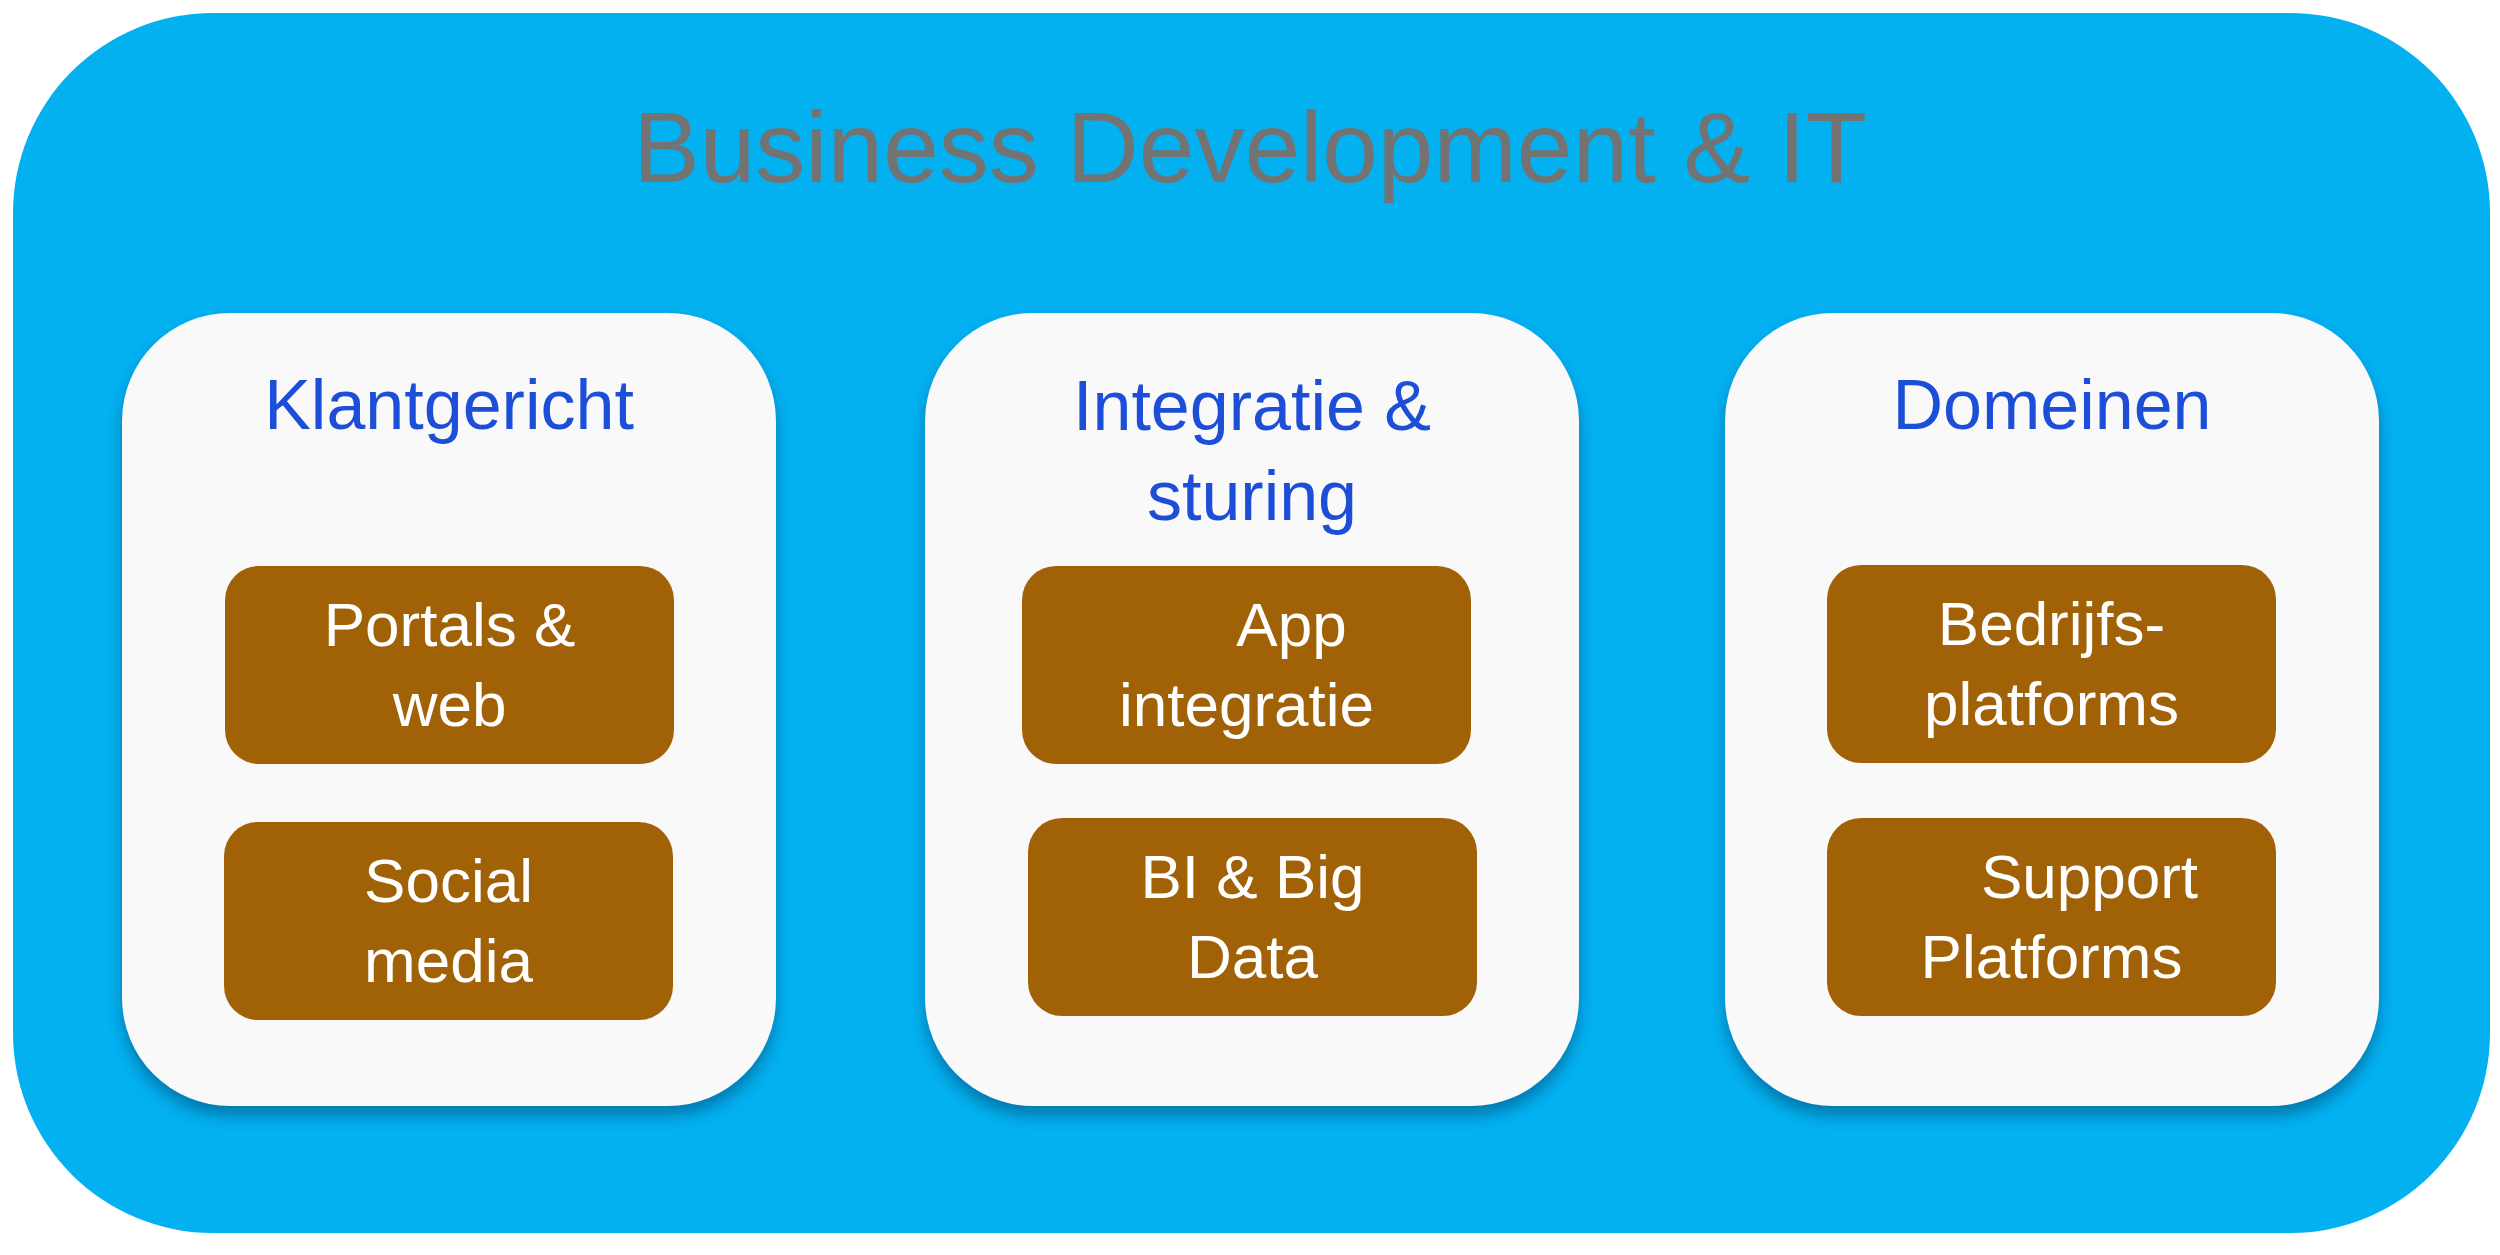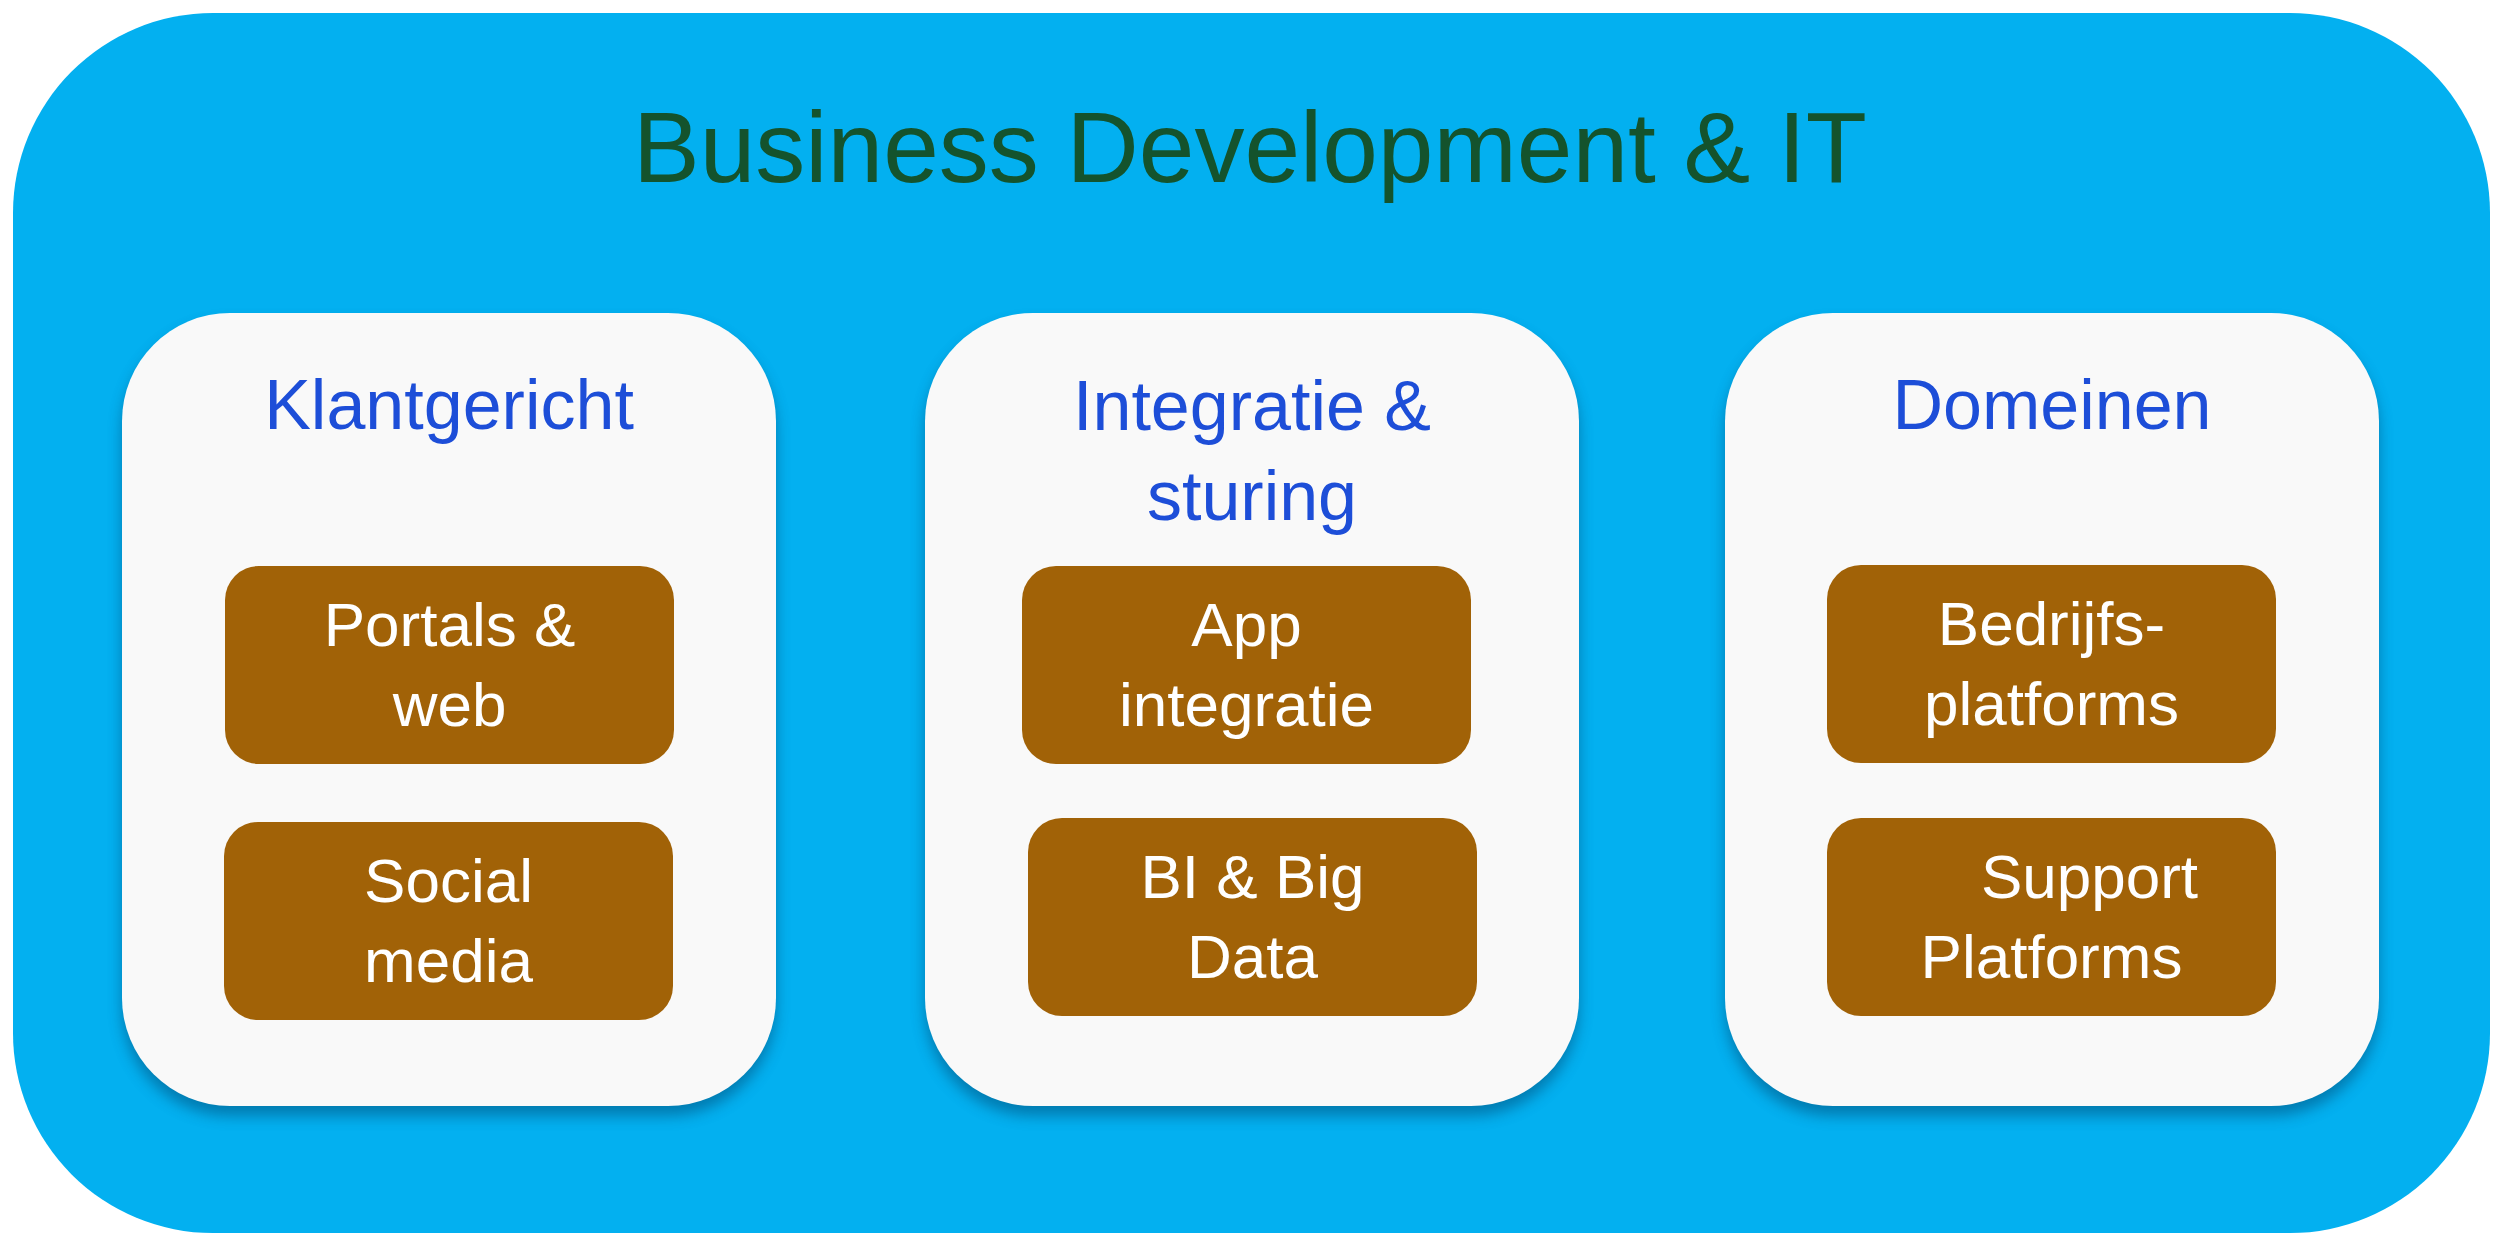--- a/index.html
+++ b/index.html
@@ -22,21 +22,21 @@
       height: 1220px;
       background: #03B0F0;
       border-radius: 200px;
     }
     .main-title {
       position: absolute;
       left: 0;
       top: 92px;
       width: 2500px;
       text-align: center;
-      color: #14532d;
+      color: #737373;
       font-size: 100px;
       line-height: 110px;
       white-space: nowrap;
     }
     .card {
       position: absolute;
       top: 313px;
       width: 654px;
       height: 793px;
       background: #F9F9F9;
@@ -94,21 +94,21 @@
   </div>
 </div>
 
 <div class="card" style="left:925px;">
   <div class="card-title" style="top:48px;">
     <span style="display:block;">Integratie &amp;</span>
     <span style="display:block;">sturing</span>
   </div>
   <div class="pill" style="left:97px; top:253px;">
     <span>
-      <span style="display: block;">App</span>
+      <span style="display: block; margin-left: 45px;">App</span>
       <span style="display: block;">integratie</span>
     </span>
   </div>
   <div class="pill" style="left:103px; top:505px;">
     <span>
       <span style="display: block;">BI &amp; Big</span>
       <span style="display: block;">Data</span>
     </span>
   </div>
 </div>

